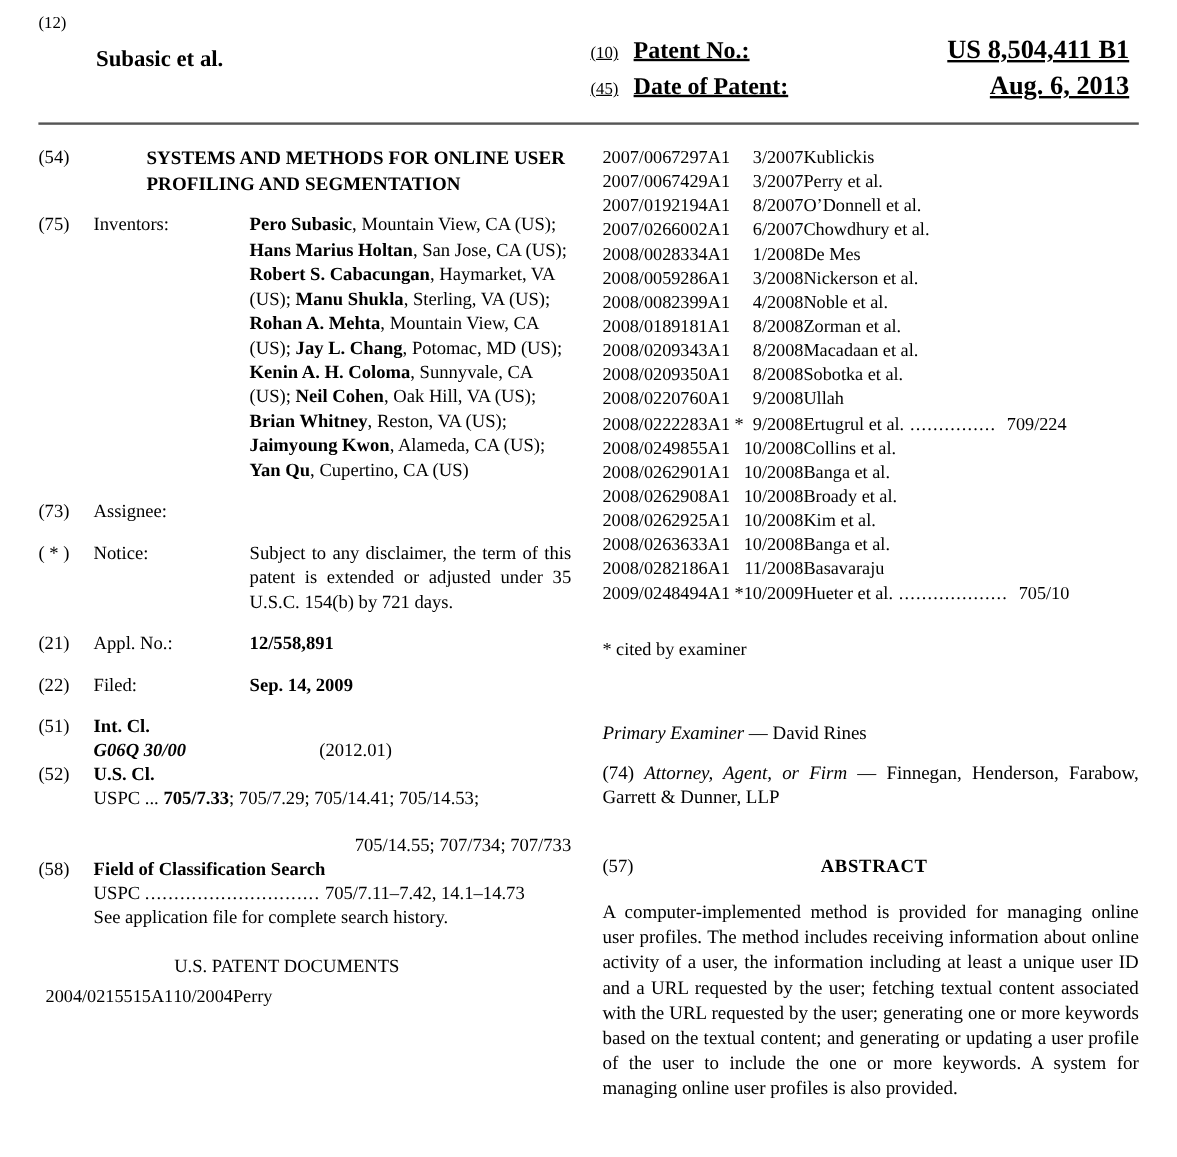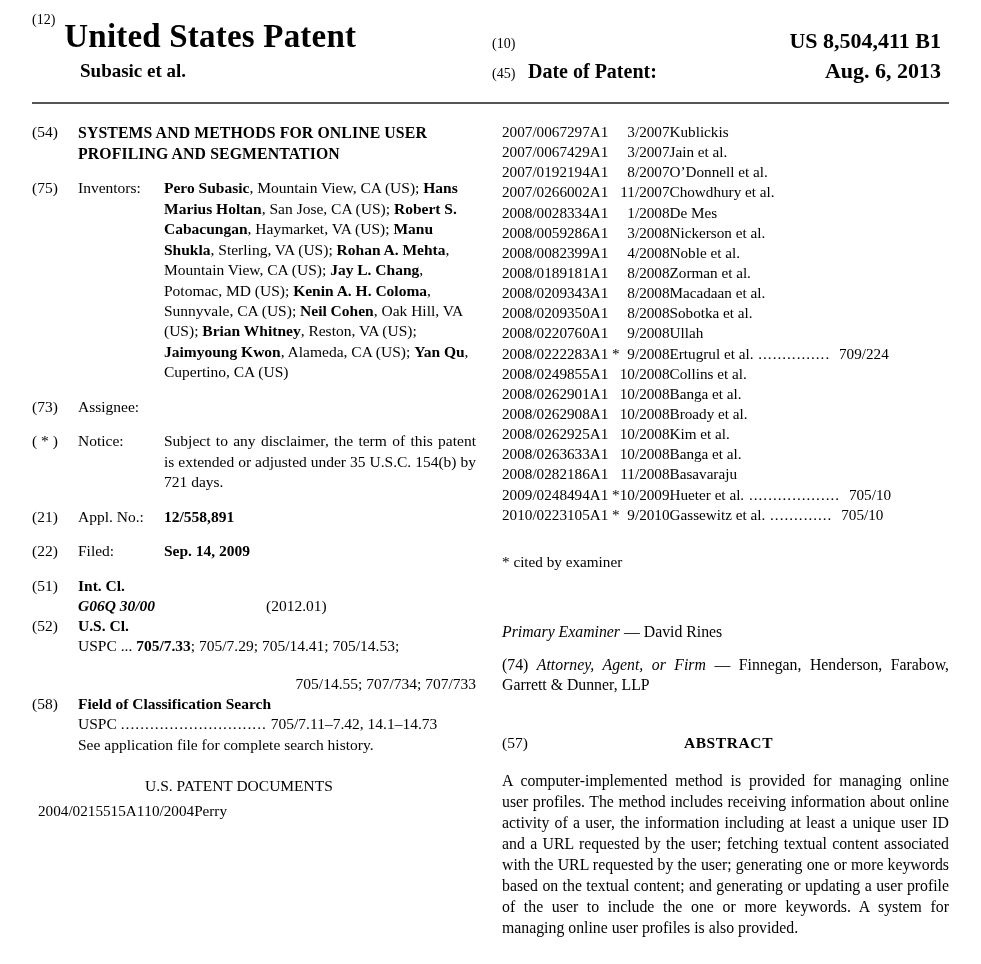--- a/index.html
+++ b/index.html
@@ -51,20 +51,21 @@
     font-size: 19px;
     font-weight: bold;
     margin-left: 48px;
     margin-top: 5px;
   }
 
   .hdr-row {
     display: flex;
     align-items: baseline;
     margin-bottom: 4px;
+    text-decoration: underline;
   }
   .hdr-num {
     font-size: 14px;
     width: 36px;
     text-align: left;
   }
   .hdr-label {
     font-size: 20px;
     font-weight: bold;
     width: 176px;
@@ -113,20 +114,21 @@
     flex: 0 0 46px;
     font-size: 15.5px;
   }
   .fld-label {
     width: 86px;
     flex: 0 0 86px;
     font-size: 15.5px;
   }
   .fld-body {
     flex: 1;
+    margin-left: 44px;
   }
   .b { font-weight: bold; }
   .i { font-style: italic; }
 
   .doc-title {
     font-weight: bold;
     font-size: 15.8px;
     line-height: 1.34;
     letter-spacing: 0.1px;
   }
@@ -239,27 +241,27 @@
 </style>
 </head>
 <body>
 
 <div class="page">
 
   <div class="header">
     <div class="hdr-left">
       <div class="title-line">
         <span class="kind-code">(12)</span>
-        <span class="usp-title">United States Patent</span>
       </div>
       <div class="authors">Subasic et al.</div>
     </div>
     <div class="hdr-right">
       <div class="hdr-row">
         <span class="hdr-num">(10)</span>
+        <span class="hdr-label">Patent No.:</span>
         <span class="hdr-value">US 8,504,411 B1</span>
       </div>
       <div class="hdr-row">
         <span class="hdr-num">(45)</span>
         <span class="hdr-label">Date of Patent:</span>
         <span class="hdr-value">Aug. 6, 2013</span>
       </div>
     </div>
   </div>
 
@@ -363,32 +365,32 @@
             <tr>
               <td class="rnum">2007/0067297</td>
               <td class="rkind">A1</td>
               <td class="rdate">3/2007</td>
               <td class="rname"><span>Kublickis</span></td>
             </tr>
             <tr>
               <td class="rnum">2007/0067429</td>
               <td class="rkind">A1</td>
               <td class="rdate">3/2007</td>
-              <td class="rname"><span>Jain et al.</span></td>
+              <td class="rname"><span>Perry et al.</span></td>
             </tr>
             <tr>
               <td class="rnum">2007/0192194</td>
               <td class="rkind">A1</td>
               <td class="rdate">8/2007</td>
               <td class="rname"><span>O’Donnell et al.</span></td>
             </tr>
             <tr>
               <td class="rnum">2007/0266002</td>
               <td class="rkind">A1</td>
-              <td class="rdate">11/2007</td>
+              <td class="rdate">6/2007</td>
               <td class="rname"><span>Chowdhury et al.</span></td>
             </tr>
             <tr>
               <td class="rnum">2008/0028334</td>
               <td class="rkind">A1</td>
               <td class="rdate">1/2008</td>
               <td class="rname"><span>De Mes</span></td>
             </tr>
             <tr>
               <td class="rnum">2008/0059286</td>
@@ -467,26 +469,20 @@
               <td class="rkind">A1</td>
               <td class="rdate">11/2008</td>
               <td class="rname"><span>Basavaraju</span></td>
             </tr>
             <tr>
               <td class="rnum">2009/0248494</td>
               <td class="rkind">A1 *</td>
               <td class="rdate">10/2009</td>
               <td class="rname"><span>Hueter et al.</span><span class="dots">  ................... </span><span class="rclass">705/10</span></td>
             </tr>
-            <tr>
-              <td class="rnum">2010/0223105</td>
-              <td class="rkind">A1 *</td>
-              <td class="rdate">9/2010</td>
-              <td class="rname"><span>Gassewitz et al.</span><span class="dots">  ............. </span><span class="rclass">705/10</span></td>
-            </tr>
           </tbody>
       </table>
 
       <div class="cited-note">* cited by examiner</div>
 
       <div class="examiner">
         <span class="i">Primary Examiner</span><span> — </span><span>David Rines</span>
       </div>
 
       <div class="attorney">

